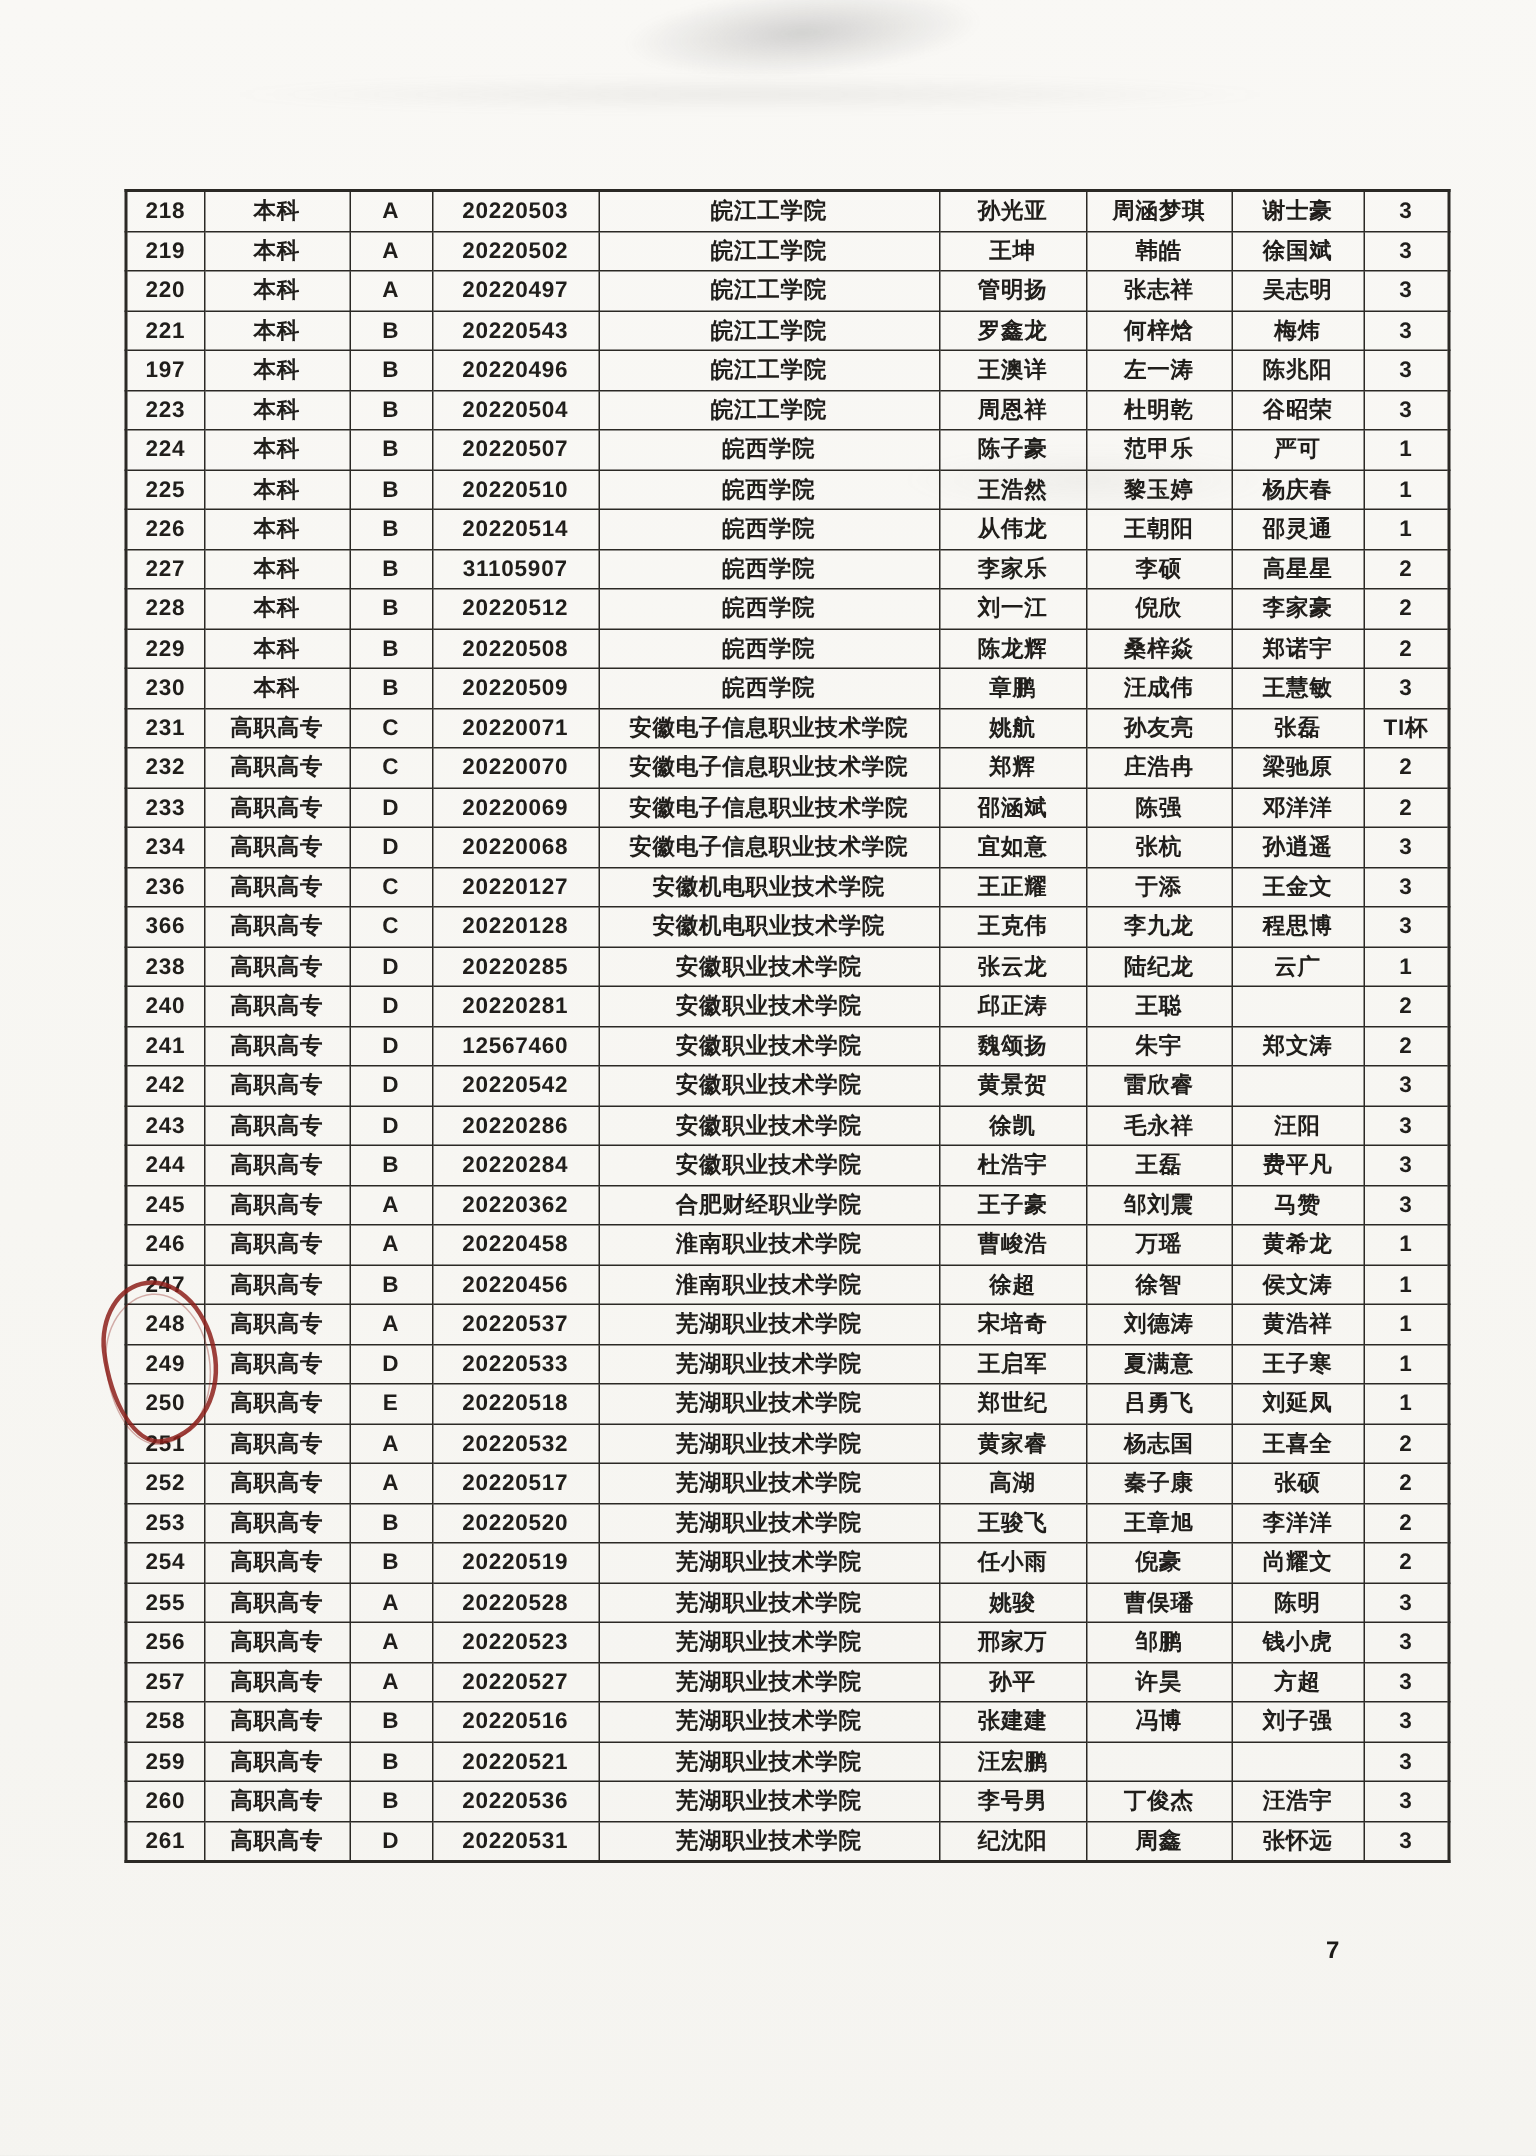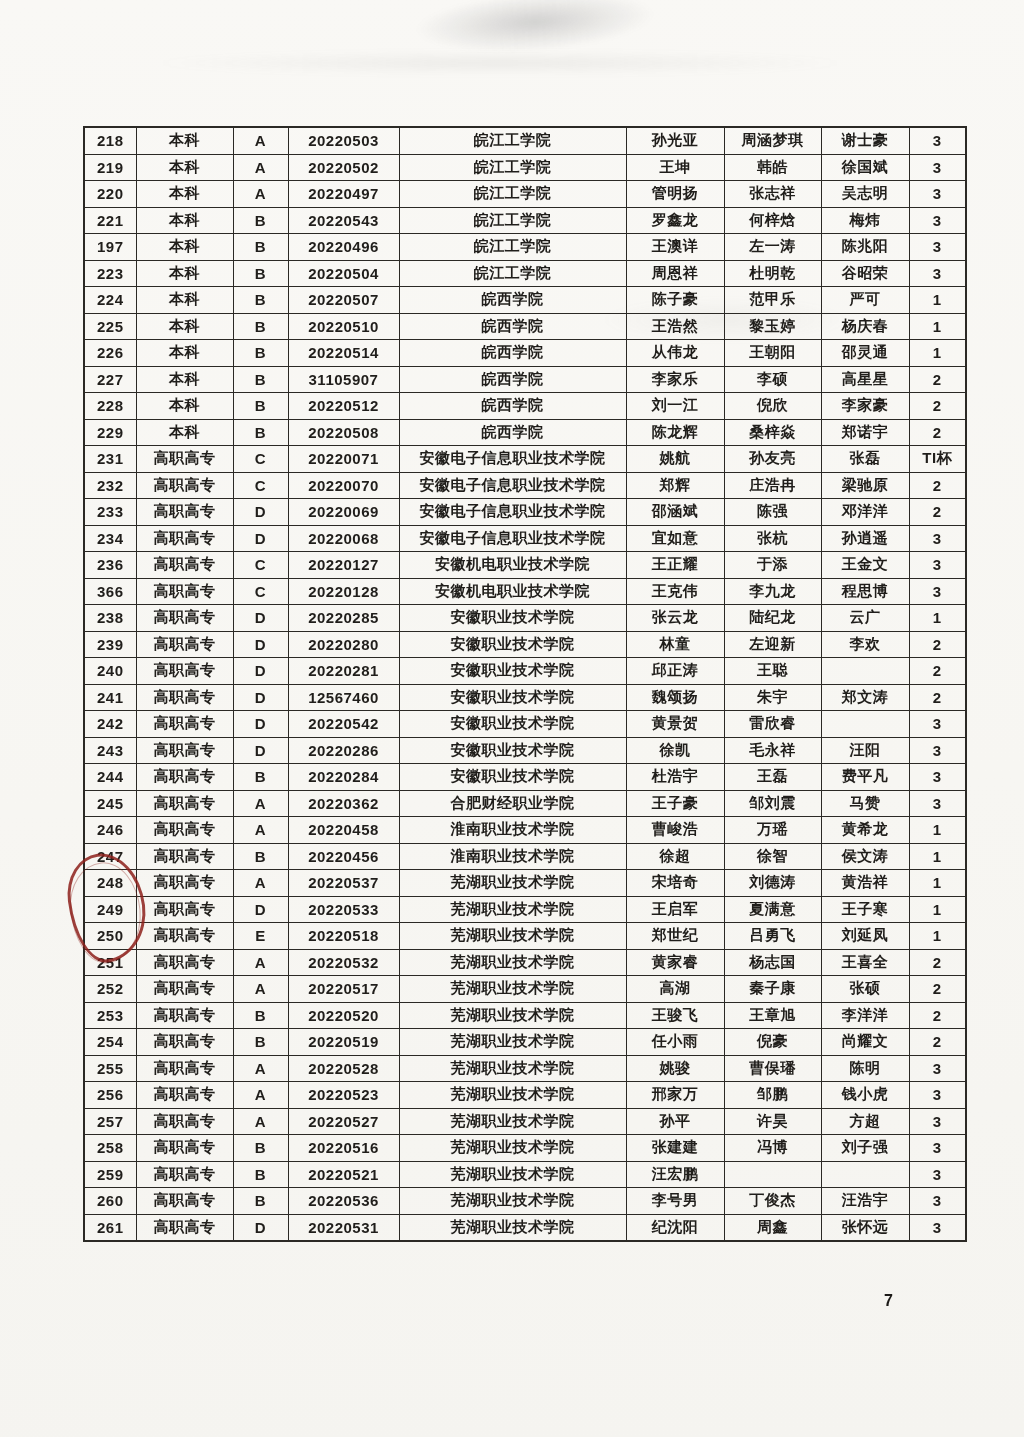--- a/index.html
+++ b/index.html
@@ -229,20 +229,31 @@
           <td>本科</td>
           <td>B</td>
           <td class="num">20220508</td>
           <td>皖西学院</td>
           <td>陈龙辉</td>
           <td>桑梓焱</td>
           <td>郑诺宇</td>
           <td class="num">2</td>
         </tr>
         <tr>
+          <td class="num">230</td>
+          <td>本科</td>
+          <td>B</td>
+          <td class="num">20220509</td>
+          <td>皖西学院</td>
+          <td>章鹏</td>
+          <td>汪成伟</td>
+          <td>王慧敏</td>
+          <td class="num">3</td>
+        </tr>
+        <tr>
           <td class="num">231</td>
           <td>高职高专</td>
           <td>C</td>
           <td class="num">20220071</td>
           <td>安徽电子信息职业技术学院</td>
           <td>姚航</td>
           <td>孙友亮</td>
           <td>张磊</td>
           <td class="num">TI杯</td>
         </tr>
@@ -306,31 +317,20 @@
           <td>高职高专</td>
           <td>D</td>
           <td class="num">20220285</td>
           <td>安徽职业技术学院</td>
           <td>张云龙</td>
           <td>陆纪龙</td>
           <td>云广</td>
           <td class="num">1</td>
         </tr>
         <tr>
-          <td class="num">239</td>
-          <td>高职高专</td>
-          <td>D</td>
-          <td class="num">20220280</td>
-          <td>安徽职业技术学院</td>
-          <td>林童</td>
-          <td>左迎新</td>
-          <td>李欢</td>
-          <td class="num">2</td>
-        </tr>
-        <tr>
           <td class="num">240</td>
           <td>高职高专</td>
           <td>D</td>
           <td class="num">20220281</td>
           <td>安徽职业技术学院</td>
           <td>邱正涛</td>
           <td>王聪</td>
           <td></td>
           <td class="num">2</td>
         </tr>

